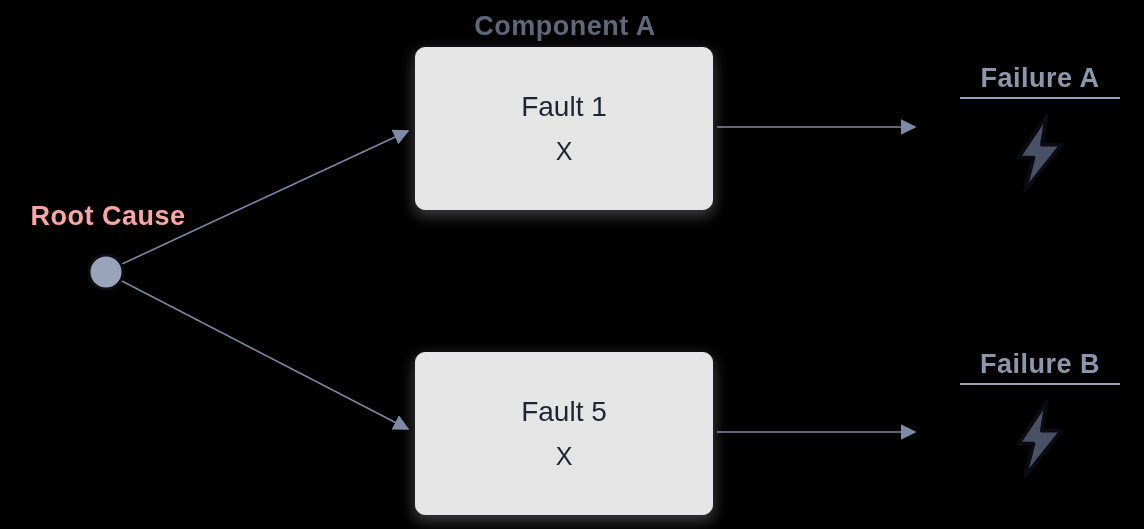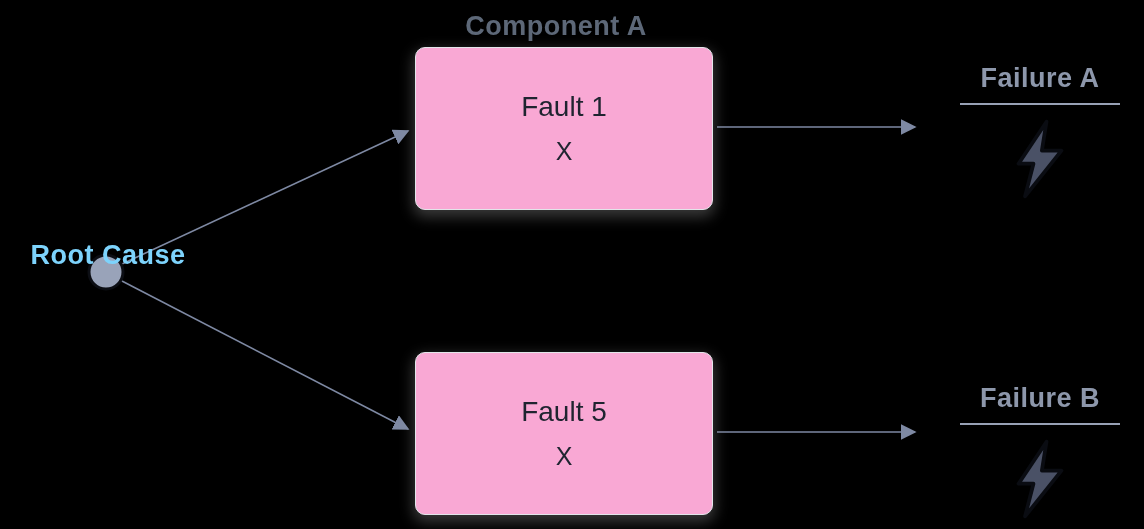--- a/index.html
+++ b/index.html
@@ -25,41 +25,40 @@
     pointer-events: none;
   }
   .root-label {
     position: absolute;
     left: 18px;
     top: 201px;
     width: 180px;
     text-align: center;
     font-size: 27px;
     font-weight: 600;
-    color: #7dd3fc;
+    color: #fca5a5;
     letter-spacing: 0.5px;
-    margin-top: 39px;
   }
   .comp-label {
     position: absolute;
     width: 300px;
     text-align: center;
     font-size: 27px;
     font-weight: 600;
     color: #5d6878;
     letter-spacing: 0.5px;
   }
-  .comp-label.a { left: 406px; top: 11px; }
+  .comp-label.a { left: 415px; top: 11px; }
   .comp-label.b { left: 415px; top: 316px; }
   .node-box {
     position: absolute;
     left: 415px;
     width: 298px;
     height: 163px;
-    background: #f9a8d4;
+    background: #e5e5e5;
     border: 1px solid #e3e5ea;
     border-radius: 10px;
     box-shadow: 0 5px 14px 2px rgba(150,150,150,0.38);
     display: flex;
     flex-direction: column;
     align-items: center;
     justify-content: center;
     gap: 18px;
     box-sizing: border-box;
   }
@@ -76,28 +75,28 @@
     line-height: 1;
   }
   .failure {
     position: absolute;
     width: 160px;
     display: flex;
     flex-direction: column;
     align-items: center;
   }
   .failure.a { left: 960px; top: 63px; }
-  .failure.b { left: 960px; top: 383px; justify-content: center; }
+  .failure.b { left: 960px; top: 349px; justify-content: center; }
   .failure-label {
     width: 100%;
     text-align: center;
     font-size: 27px;
     font-weight: 600;
     color: #8d97ab;
-    padding-bottom: 9px;
+    padding-bottom: 3px;
     border-bottom: 2px solid #98a1b5;
     letter-spacing: 0.5px;
   }
   .bolt {
     margin-top: 14px;
     width: 56px;
     height: 80px;
   }
 </style>
 </head>

